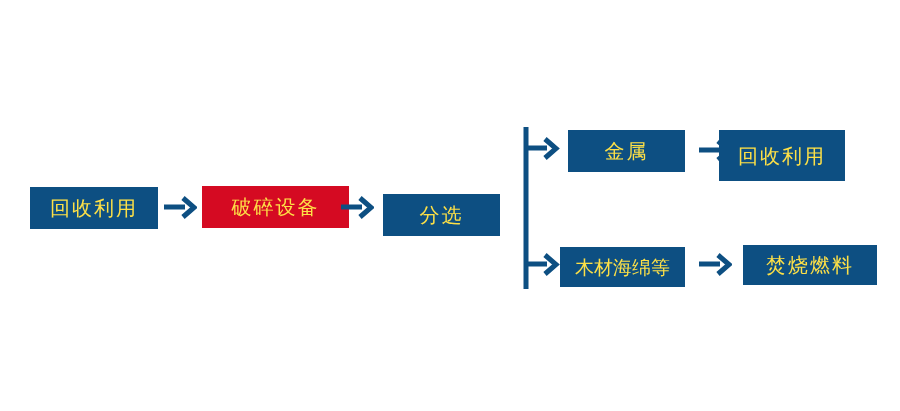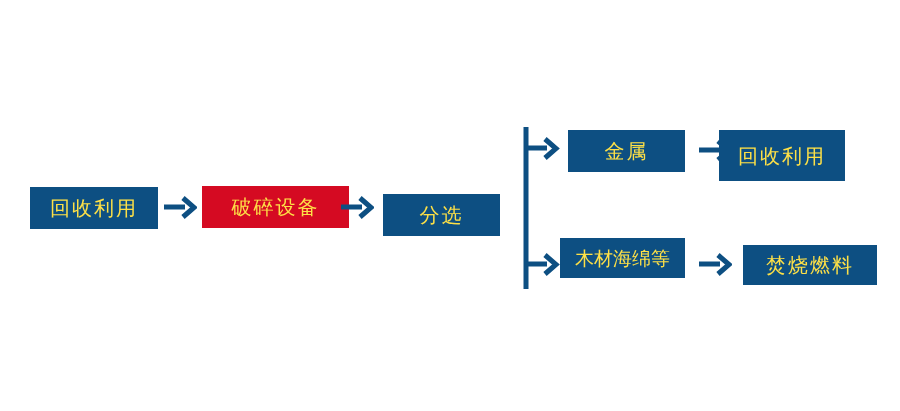--- a/index.html
+++ b/index.html
@@ -31,21 +31,21 @@
   }
   .node.blue { background: #0d4f82; }
   .node.red  { background: #d50a22; }
 
   
   #node-bulky-waste   { left: 30px;  top: 187px; width: 128px; height: 42px; }
   #node-shredder      { left: 202px; top: 186px; width: 147px; height: 42px; }
   #node-sorting       { left: 383px; top: 186px; width: 117px; height: 42px; margin-top: 8px; }
   #node-metal         { left: 568px; top: 130px; width: 117px; height: 42px; }
   #node-recycling     { left: 719px; top: 130px; width: 126px; height: 51px; }
-  #node-wood-sponge   { left: 560px; top: 238px; width: 125px; height: 40px;
+  #node-wood-sponge   { left: 560px; top: 247px; width: 125px; height: 40px;
                         font-size: 19px; letter-spacing: 0px; align-items: center; }
   #node-fuel          { left: 743px; top: 245px; width: 134px; height: 40px; }
 
   
   .arrow {
     position: absolute;
     display: block;
   }
   #arrow-waste-shredder   { left: 163px; top: 194px; }
   #arrow-shredder-sorting { left: 340px; top: 194px; }

